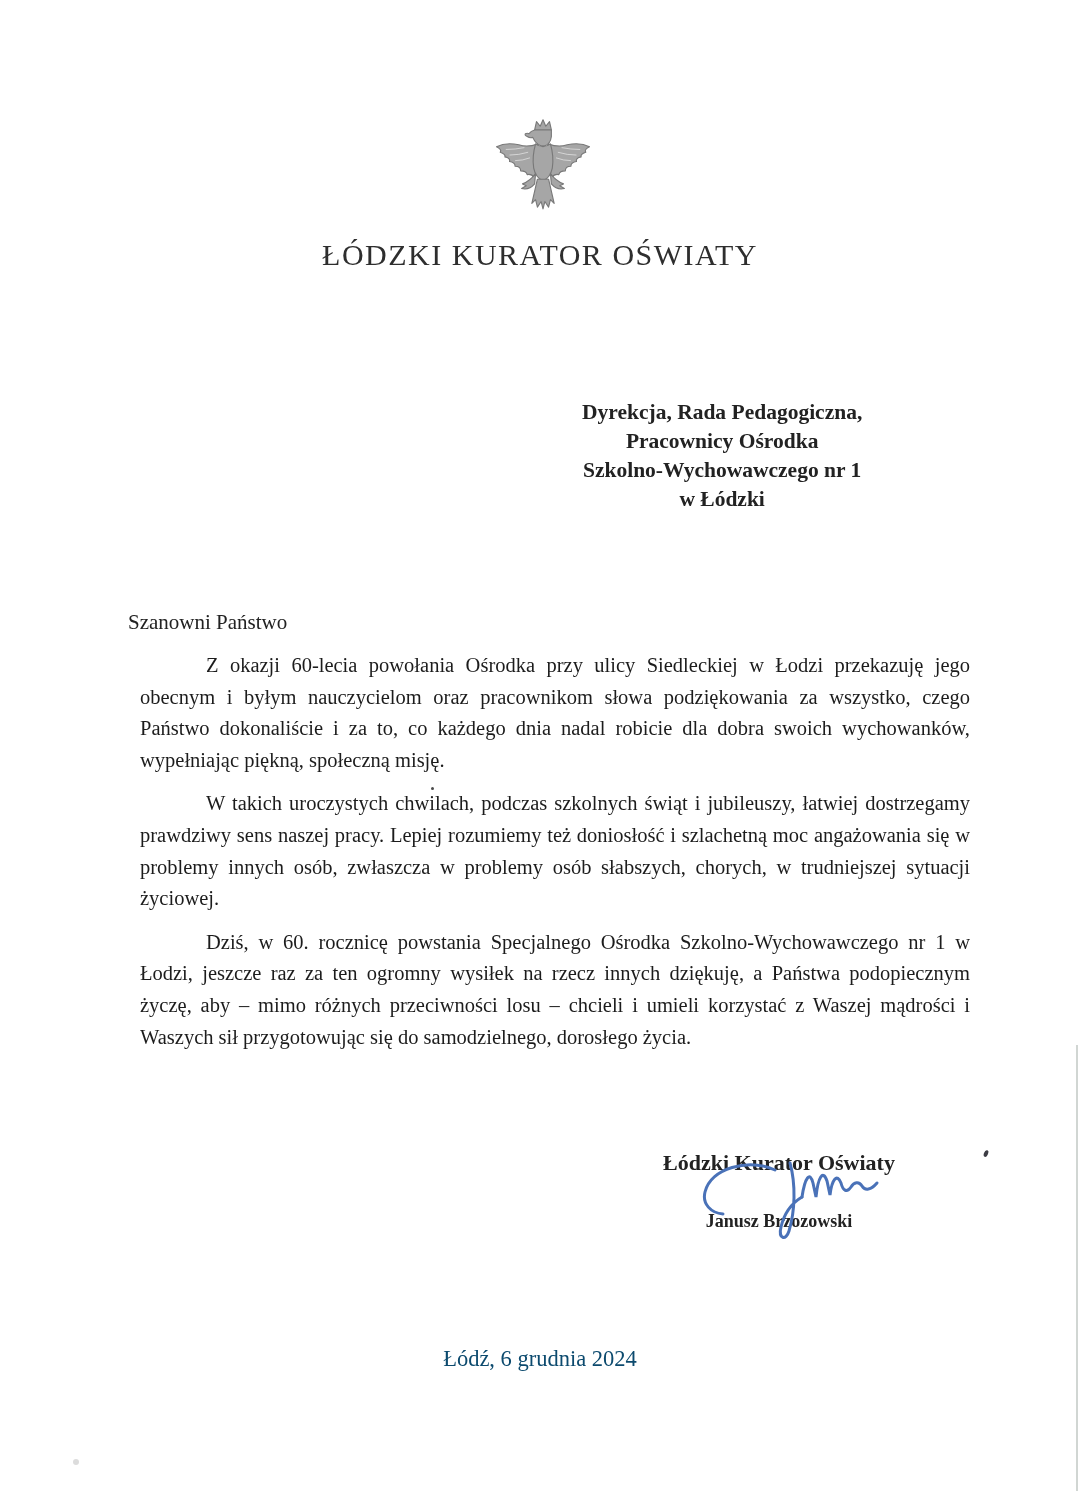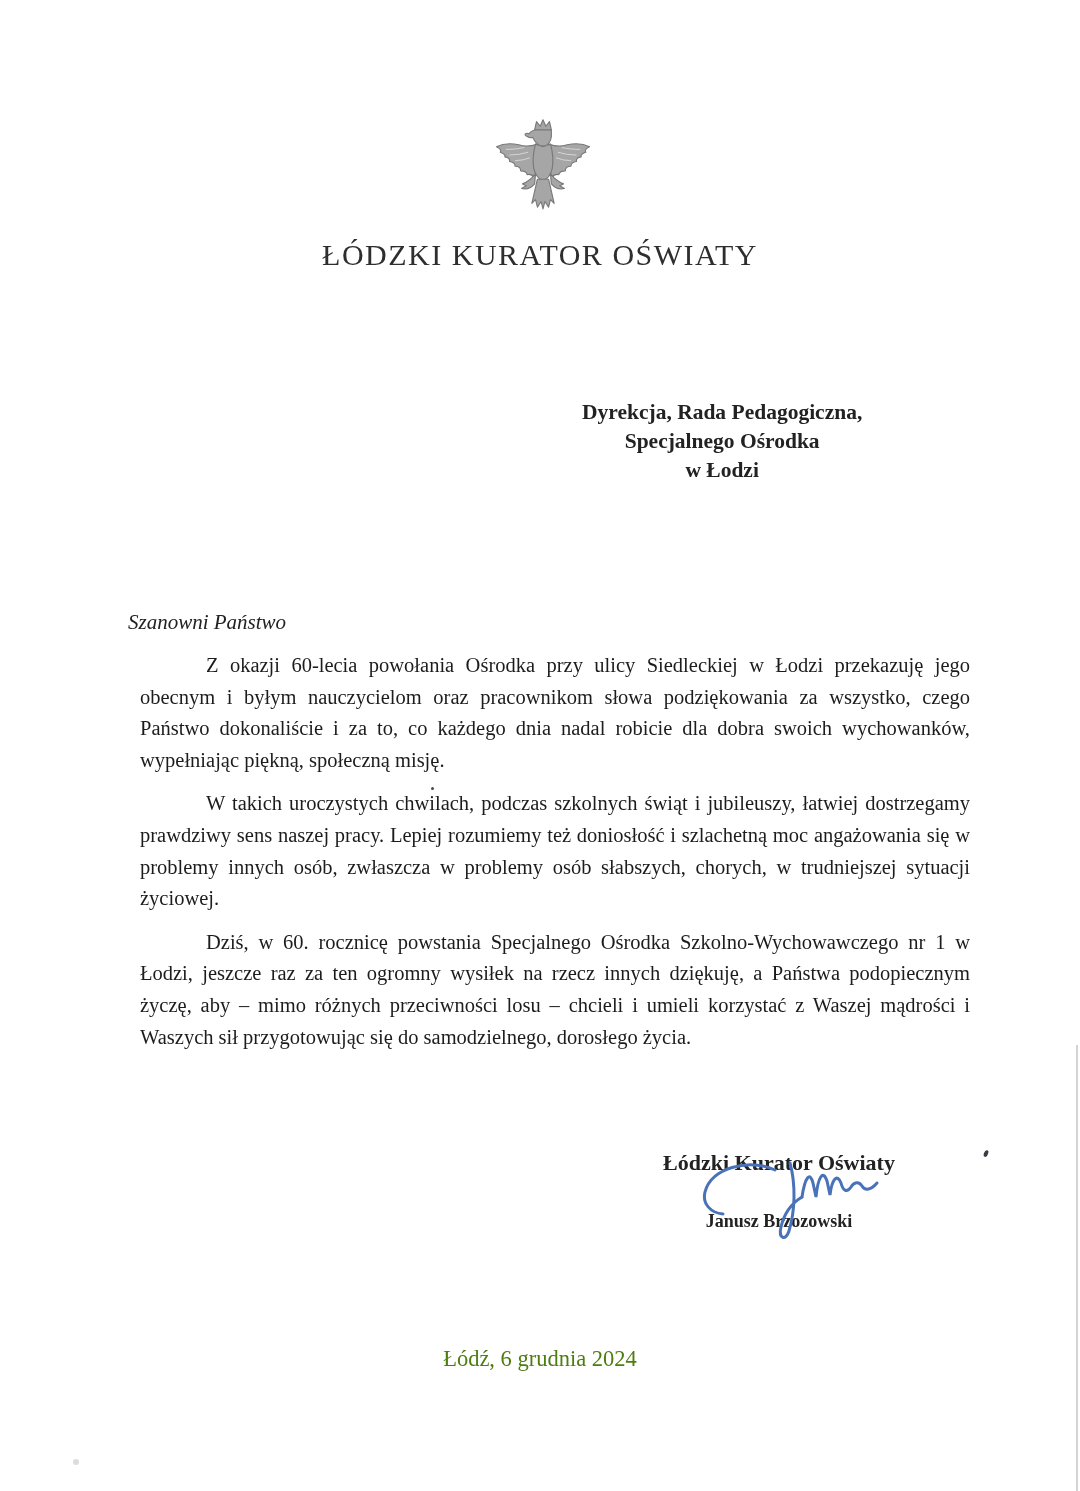--- a/index.html
+++ b/index.html
@@ -23,21 +23,21 @@
     font-family:"Liberation Serif", serif;
   }
   .recipient{
     position:absolute;left:582px;top:398px;
     font-weight:bold;font-size:21.5px;line-height:29px;
     color:#222;
     text-align:center;
   }
   .salutation{
     position:absolute;left:128px;top:610px;
-    font-style:italic;font-size:21px;color:#222;
+    font-size:21px;color:#222;
   }
   .letter-body{
     position:absolute;left:140px;top:650px;width:830px;
     font-size:20.5px;line-height:31.6px;
     text-align:justify;
     color:#1c1c1c;
   }
   .letter-body p{
     margin:0 0 12px 0;
     text-indent:66px;
@@ -48,21 +48,21 @@
   }
   .sig-name{
     position:absolute;left:779px;top:1211px;transform:translateX(-50%);
     font-weight:bold;font-size:18px;white-space:nowrap;color:#222;
   }
   .ink{
     position:absolute;left:693px;top:1158px;width:200px;height:90px;
   }
   .dateline{
     position:absolute;left:0;right:0;top:1346px;
-    text-align:center;font-size:22.5px;color:#4d7c0f;
+    text-align:center;font-size:22.5px;color:#0c4a6e;
   }
   .edge-line{
     position:absolute;left:1076px;top:1045px;width:2px;height:446px;
     background:#c9cfcb;opacity:.85;
   }
   .speck-a{
     position:absolute;left:984px;top:1150px;width:4px;height:7px;
     background:#3c3c44;border-radius:60% 40% 50% 50%;transform:rotate(20deg);
   }
   .speck-b{
@@ -99,22 +99,23 @@
         <path d="M96 42 Q86 42 76 39"></path>
         <path d="M90 48 Q82 48 74 45"></path>
       </g>
     </svg>
   </div>
 
   <div class="title">ŁÓDZKI KURATOR OŚWIATY</div>
 
   <div class="recipient">
     <div>Dyrekcja, Rada Pedagogiczna,</div>
-    <div>Specjalnego Ośrodka</div>
-    <div>w Łodzi</div>
+    <div>Pracownicy Ośrodka</div>
+    <div>Szkolno-Wychowawczego nr 1</div>
+    <div>w Łódzki</div>
   </div>
 
   <div class="salutation">Szanowni Państwo</div>
 
   <div class="letter-body">
     <p>Z okazji 60-lecia powołania Ośrodka przy ulicy Siedleckiej w Łodzi przekazuję jego obecnym i byłym nauczycielom oraz pracownikom słowa podziękowania za wszystko, czego Państwo dokonaliście i za to, co każdego dnia nadal robicie dla dobra swoich wychowanków, wypełniając piękną, społeczną misję.</p>
     <p>W takich uroczystych chwilach, podczas szkolnych świąt i jubileuszy, łatwiej dostrzegamy prawdziwy sens naszej pracy. Lepiej rozumiemy też doniosłość i szlachetną moc angażowania się w problemy innych osób, zwłaszcza w problemy osób słabszych, chorych, w trudniejszej sytuacji życiowej.</p>
     <p>Dziś, w 60. rocznicę powstania Specjalnego Ośrodka Szkolno-Wychowawczego nr 1 w Łodzi, jeszcze raz za ten ogromny wysiłek na rzecz innych dziękuję, a Państwa podopiecznym życzę, aby – mimo różnych przeciwności losu – chcieli i umieli korzystać z Waszej mądrości i Waszych sił przygotowując się do samodzielnego, dorosłego życia.</p>
   </div>
 

